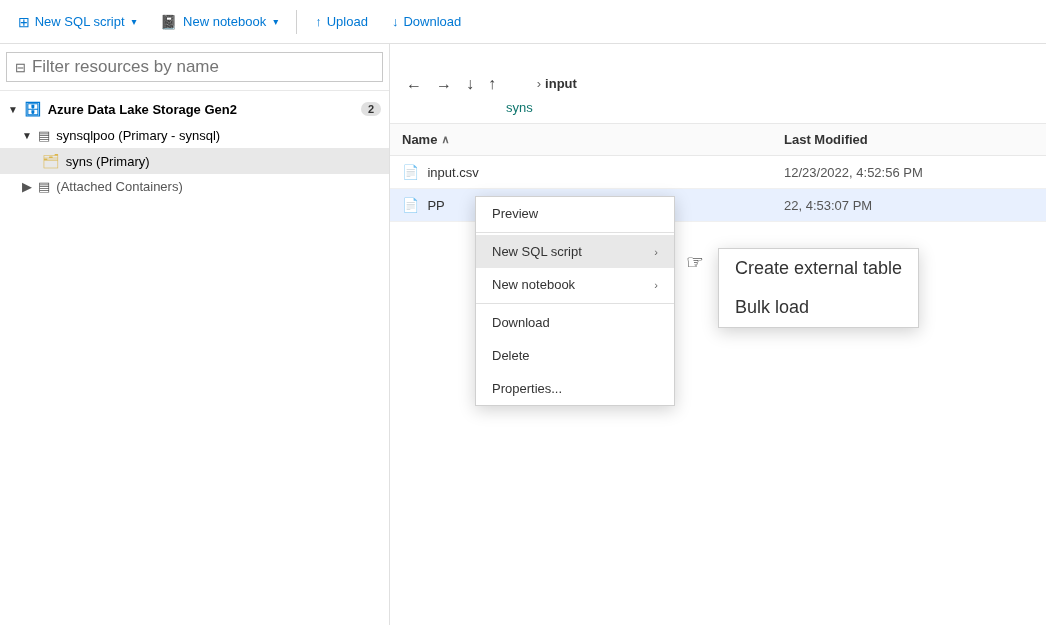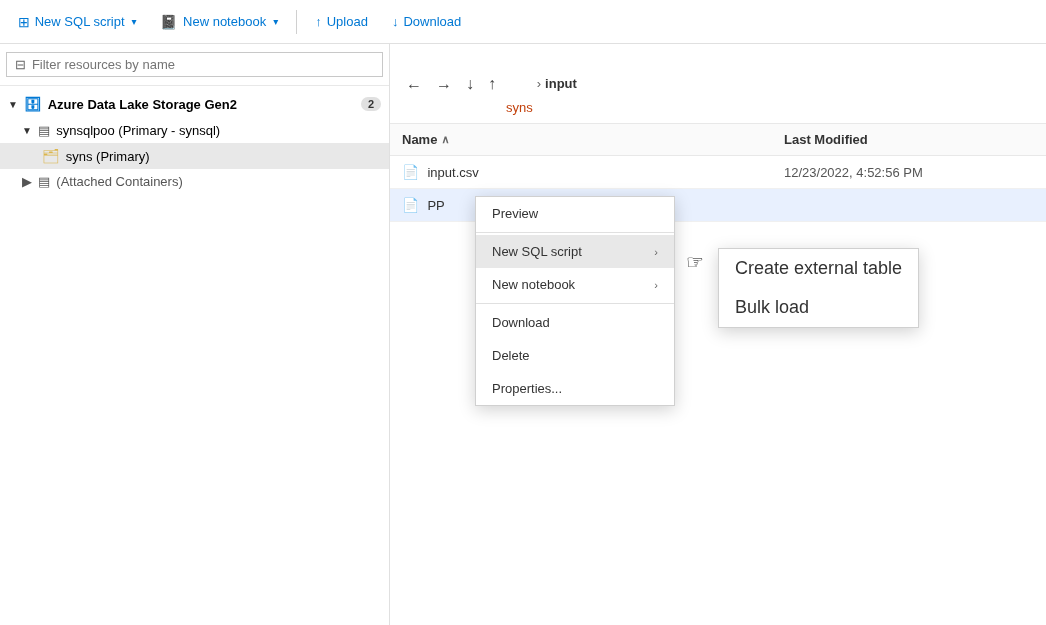--- a/index.html
+++ b/index.html
@@ -48,21 +48,21 @@
     .filter-box {
       padding: 8px 6px;
       border-bottom: 1px solid #e8e8e8;
     }
     .filter-input-wrapper {
       display: flex; align-items: center;
       border: 1px solid #c8c8c8; padding: 4px 8px; gap: 6px;
       background: #fff;
     }
     .filter-input-wrapper input {
-      border: none; outline: none; font-size: 13px; color: #555;
+      border: none; outline: none; font-size: 17px; color: #555;
       width: 100%; background: transparent;
     }
     .filter-icon { color: #666; font-size: 13px; }
 
     
     .tree { flex: 1; overflow-y: auto; padding: 4px 0; }
     .tree-section-header {
       display: flex; align-items: center; padding: 6px 8px;
       font-weight: 700; font-size: 13px; gap: 6px; cursor: pointer;
     }
@@ -98,21 +98,21 @@
     .nav-bar {
       display: flex; align-items: center; padding: 8px 12px; gap: 6px;
       border-bottom: 1px solid #e8e8e8; background: #fff;
     }
     .nav-btn {
       background: none; border: none; font-size: 16px; cursor: pointer;
       color: #444; padding: 2px 4px; line-height: 1;
     }
     .nav-btn:disabled { color: #bbb; cursor: default; }
     .breadcrumb { display: flex; align-items: center; gap: 4px; font-size: 13px; }
-    .breadcrumb-item { color: #c2410c; cursor: pointer; margin-top: 48px; }
+    .breadcrumb-item { color: #0f766e; cursor: pointer; margin-top: 48px; }
     .breadcrumb-sep { color: #666; }
     .breadcrumb-current { color: #333; font-weight: 700; }
 
     
     .file-table { flex: 1; overflow-y: auto; }
     .file-table-header {
       display: flex; align-items: flex-start; padding: 8px 12px;
       border-bottom: 1px solid #e8e8e8; background: #fafafa;
       font-weight: 600; font-size: 13px; color: #333;
     }
@@ -257,20 +257,21 @@
 
       <div class="file-row">
         <span class="file-icon">📄</span>
         <span class="file-name">input.csv</span>
         <span class="file-modified">12/23/2022, 4:52:56 PM</span>
       </div>
 
       <div class="file-row highlighted">
         <span class="file-icon">📄</span>
         <span class="file-name">PP</span>
+        <span class="file-modified">22, 4:53:07 PM</span>
       </div>
     </div>
   </div>
 
 </div>
 
 <div class="context-menu-overlay">
 
   <div class="context-menu" style="top: 196px; left: 475px;">
     <div class="context-menu-item">

